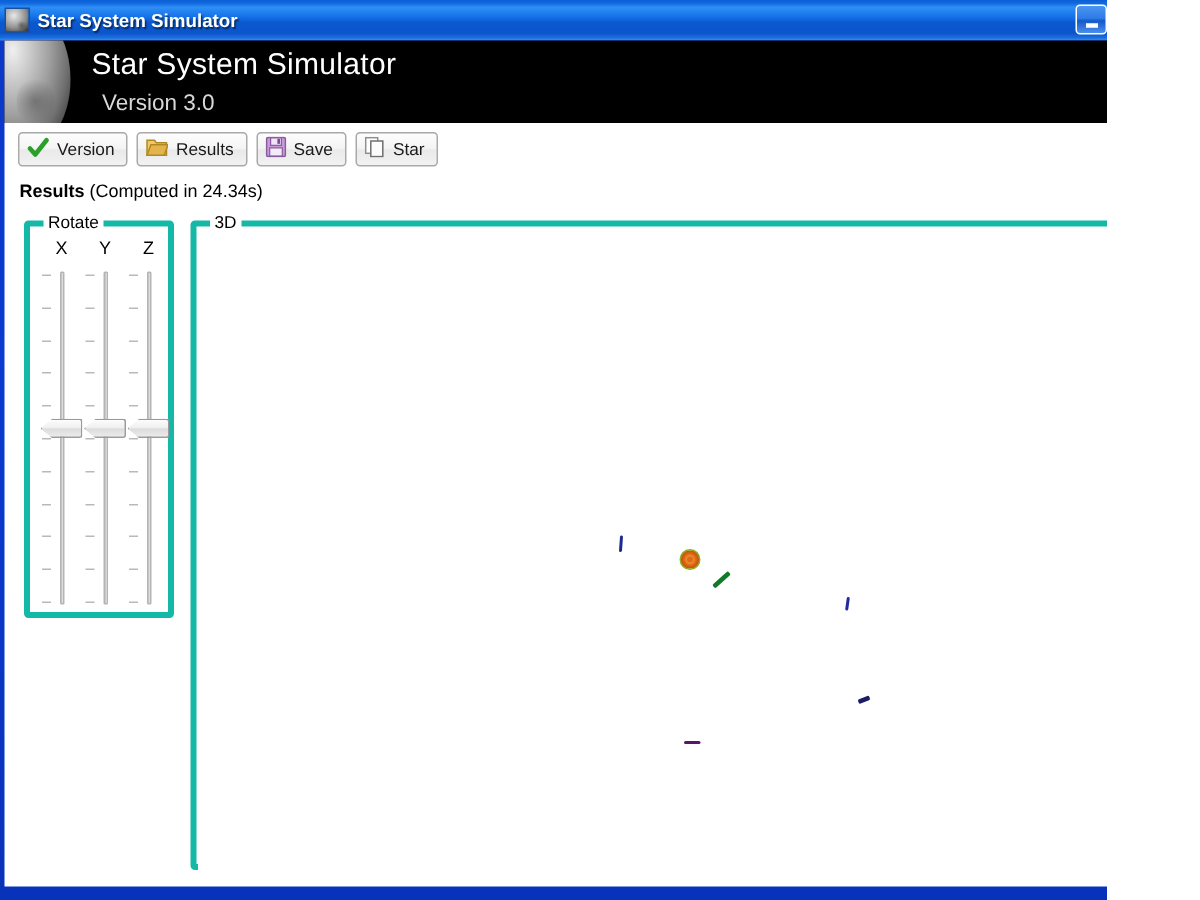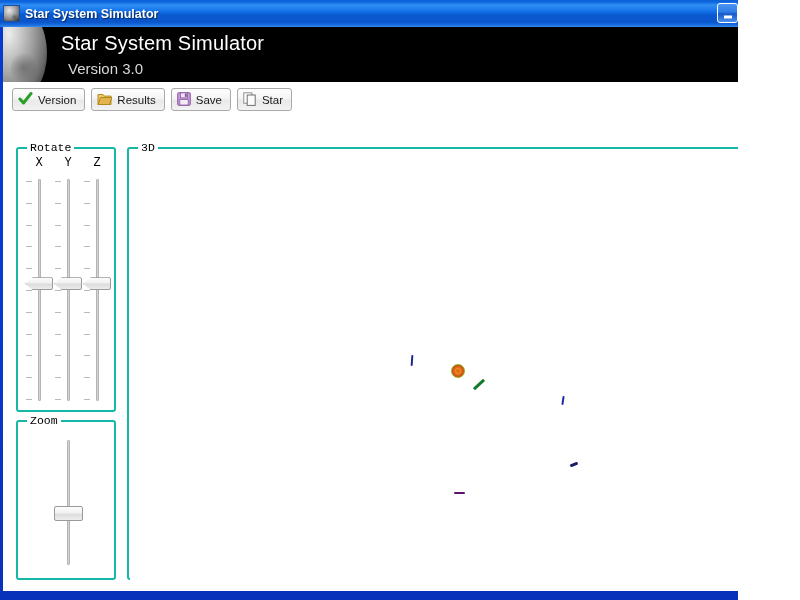--- a/index.html
+++ b/index.html
@@ -185,25 +185,24 @@
     font-size: 12px;
     color: #000000;
     white-space: nowrap;
   }
   #results-line b { font-weight: bold; }
   #results-line span.detail { font-weight: normal; }
 
   
   .groupbox {
     position: absolute;
-    border: 2px solid #14b8a6;
+    border: 4px solid #14b8a6;
     border-radius: 3px;
     box-sizing: border-box;
     background: #ffffff;
-    font-family: Liberation Mono, monospace;
   }
   .group-label {
     position: absolute;
     top: -8px; left: 9px;
     background: #ffffff;
     padding: 0 3px;
     font-size: 11.5px;
     color: #000000;
     white-space: nowrap;
   }
@@ -362,20 +361,24 @@
         <span class="ico">
           <svg width="14" height="14" viewBox="0 0 14 14">
             <rect x="0.8" y="0.8" width="8" height="10.4" fill="#ffffff" stroke="#8f8f8f" stroke-width="1"></rect>
             <rect x="4.2" y="3" width="8" height="10.4" fill="#fbfbfb" stroke="#6f6f6f" stroke-width="1"></rect>
           </svg>
         </span>
         <span>Star</span>
       </div>
     </div>
 
+    <div id="results-line">
+      <b>Results</b>
+      <span class="detail">(Computed in 24.34s)</span>
+    </div>
 
     <div class="groupbox" id="grp-rotate">
       <div class="group-label">Rotate</div>
 
       <div class="axis-label" style="left:11px;">X</div>
       <div class="axis-label" style="left:40px;">Y</div>
       <div class="axis-label" style="left:69px;">Z</div>
 
       <div class="trackbar" style="left:6px;">
         <div class="ticks">
@@ -423,25 +426,20 @@
             <i style="top: 152.6px;"></i>
             <i style="top: 174.4px;"></i>
             <i style="top: 196.2px;"></i>
             <i style="top: 218px;"></i>
           </div>
         <div class="track"></div>
         <div class="thumb" style="top: 98.23px;"></div>
       </div>
     </div>
 
-    <div class="groupbox" id="grp-zoom">
-      <div class="group-label">Zoom</div>
-      <div id="zoom-track"></div>
-      <div id="zoom-thumb" style="top: 84px;"></div>
-    </div>
 
     <div class="groupbox" id="grp-3d">
       <div class="group-label">3D</div>
       <div id="viewport" style="background: rgb(255, 255, 255);">
           <div style="position: absolute; left: 321px; top: 207px; width: 14px; height: 14px; border-radius: 50%; border: 1.5px solid rgb(143, 174, 30); box-sizing: border-box; background: radial-gradient(circle, rgb(246, 210, 60) 0%, rgb(224, 104, 24) 45%, rgb(196, 65, 14) 78%, rgba(196, 65, 14, 0) 100%);"></div>
           <div style="position: absolute; left: 326px; top: 212px; width: 4px; height: 4px; border-radius: 50%; background: rgb(224, 104, 24);"></div>
           <div style="position: absolute; left: 281px; top: 198px; width: 2px; height: 11px; background: rgb(27, 42, 140); transform: rotate(4deg); border-radius: 1px;"></div>
           <div style="position: absolute; left: 342px; top: 226px; width: 14px; height: 3px; background: rgb(15, 122, 40); transform: rotate(-42deg); border-radius: 1px;"></div>
           <div style="position: absolute; left: 432px; top: 239px; width: 2px; height: 9px; background: rgb(35, 42, 155); transform: rotate(8deg); border-radius: 1px;"></div>
           <div style="position: absolute; left: 440px; top: 306px; width: 8px; height: 3px; background: rgb(28, 27, 102); transform: rotate(-22deg); border-radius: 1px;"></div>

